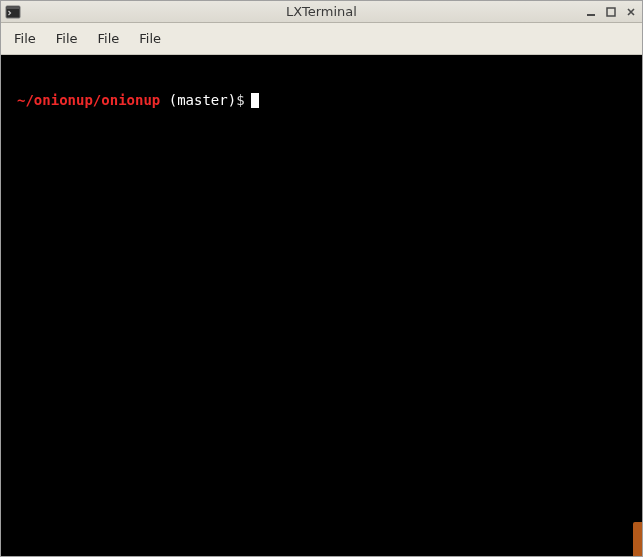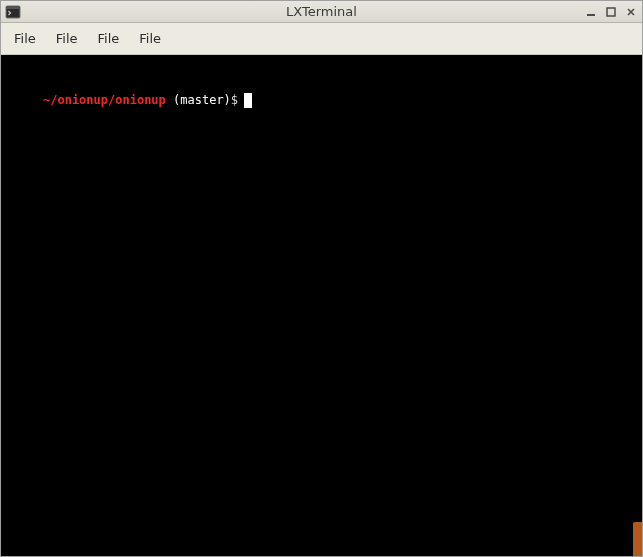--- a/index.html
+++ b/index.html
@@ -82,29 +82,28 @@
     }
     .menu-item {
       padding: 3px 9px;
       color: #2b2b2b;
       cursor: pointer;
       font-size: 13px;
     }
     .terminal {
       flex: 1;
       background: #000000;
-      padding: 3px 4px;
+      padding: 3px 16px;
       font-family: "DejaVu Sans Mono", "Liberation Mono", Consolas, monospace;
-      font-size: 12px;
+      font-size: 14px;
       line-height: 17px;
       color: #dddddd;
       overflow: hidden;
       position: relative;
       white-space: pre;
-      margin-left: 38px;
     }
     .prompt-line {
       display: flex;
       align-items: center;
     }
     .prompt-path {
       color: #ef2929;
       font-weight: bold;
     }
     .prompt-branch {

